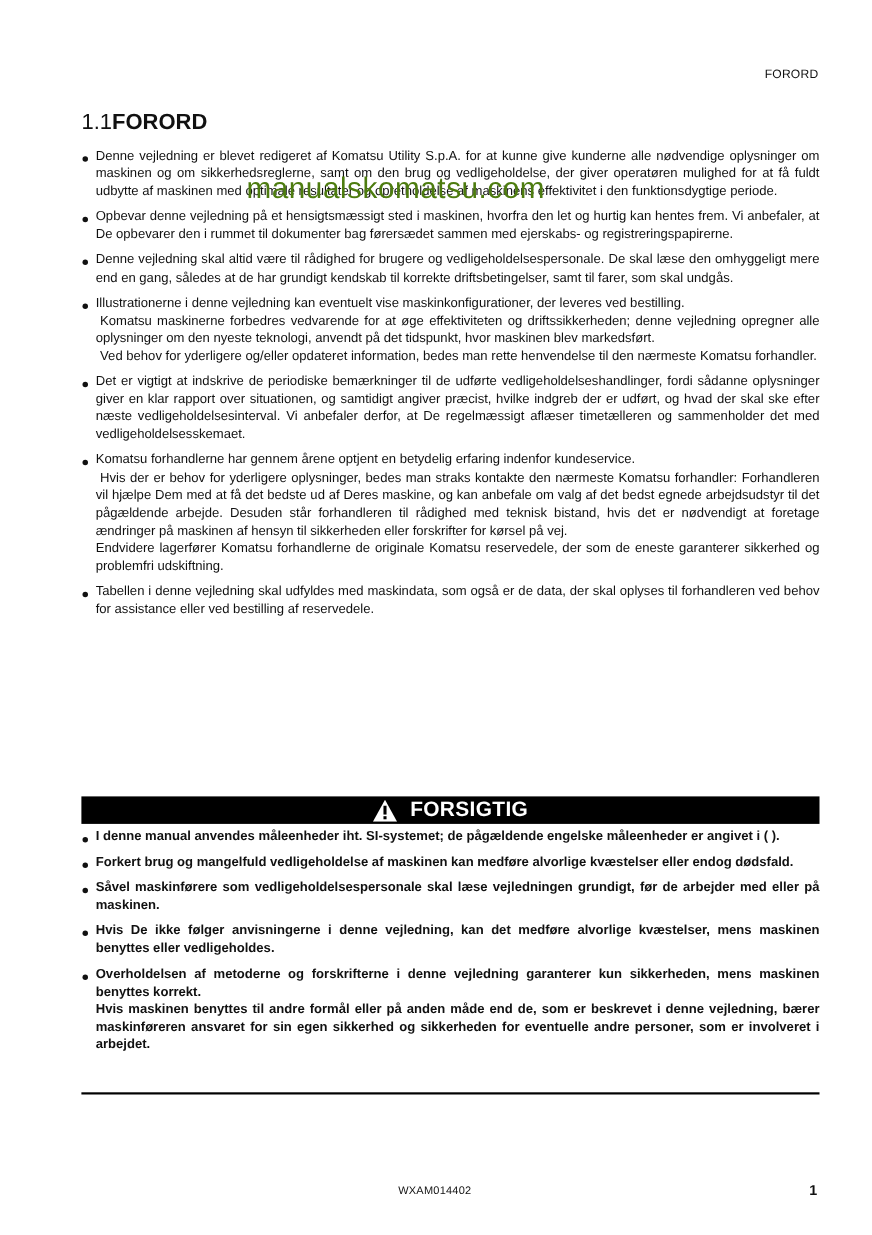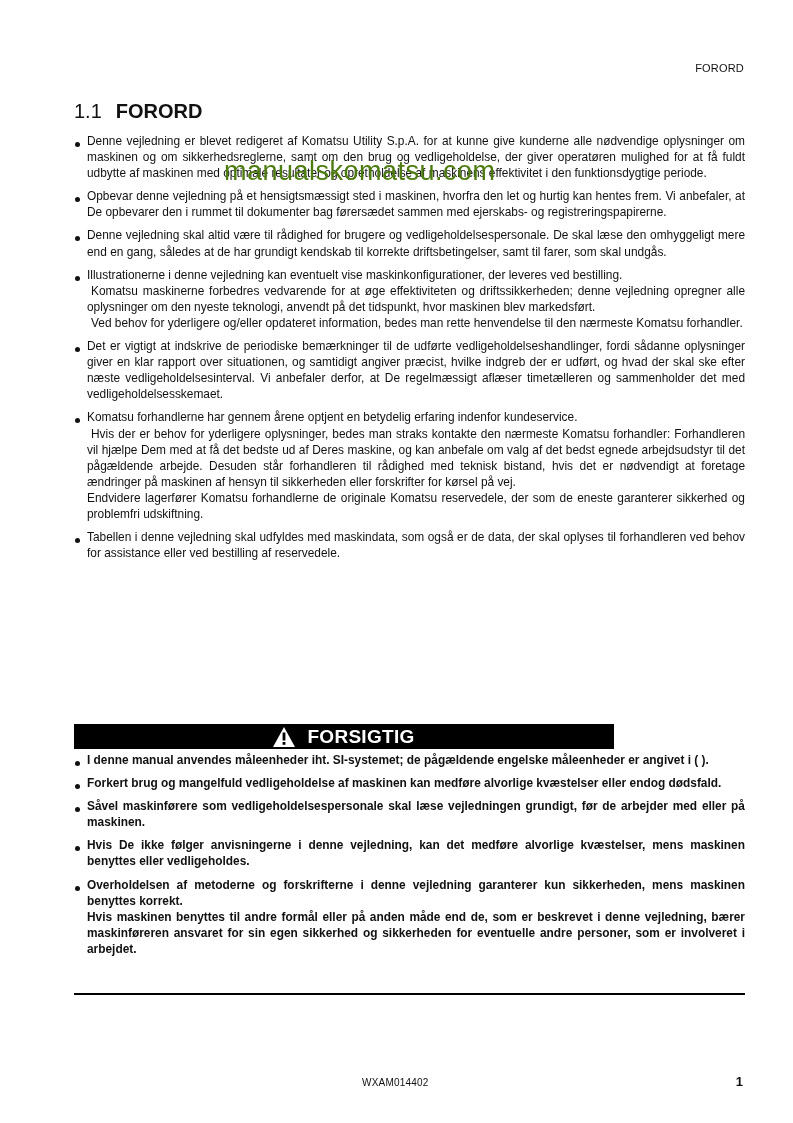--- a/index.html
+++ b/index.html
@@ -1,32 +1,32 @@
 <!DOCTYPE html>
 <html><head>
 <meta charset="utf-8">
 <style>
   html, body { margin: 0; padding: 0; background: #ffffff; }
   body { width: 793px; height: 1123px; position: relative; overflow: hidden;
          font-family: "Liberation Sans", "DejaVu Sans", sans-serif; color: #111; }
   .running-head { position: absolute; top: 62px; right: 49px; font-size: 11px; letter-spacing: 0.2px; }
   .section-title { position: absolute; top: 100px; left: 74px; font-size: 20px; margin: 0; font-weight: normal; }
-  .section-title .num { margin-right: 14px; }
+  .section-title .num { }
   .section-title .txt { font-weight: bold; }
   .content { position: absolute; left: 74px; top: 133px; width: 671px; }
   ul.bullets { list-style: none; margin: 0; padding: 0; }
   ul.bullets li { position: relative; padding-left: 13px; font-size: 11.9px; line-height: 16.1px;
                   text-align: justify; margin-bottom: 7px; }
   ul.bullets li::before { content: ""; position: absolute; left: 1px; top: 9px; width: 5px; height: 5px;
                           border-radius: 50%; background: #111; }
   .para { display: block; }
   .para.indent { text-indent: 4px; }
   .watermark { position: absolute; left: 224px; top: 156px; font-size: 27px; color: #4d7c0f;
                letter-spacing: 0.5px; pointer-events: none; }
-  .caution-bar { position: absolute; left: 74px; top: 724px; width: 540px; height: 25px; background: #000;
+  .caution-bar { position: absolute; left: 74px; top: 724px; width: 671px; height: 25px; background: #000;
                  display: flex; align-items: center; justify-content: center; color: #fff; }
   .caution-bar .warn-icon { width: 22px; height: 20px; margin-right: 12px; }
   .caution-bar .caution-label { font-weight: bold; font-size: 19px; letter-spacing: 0.3px; }
   .caution { position: absolute; left: 74px; top: 752px; width: 671px; }
   .caution ul.bullets li { font-weight: bold; font-size: 11.9px; line-height: 16.1px; margin-bottom: 7px; }
   .rule { position: absolute; left: 74px; top: 993px; width: 671px; height: 2px; background: #000; }
   .footer-code { position: absolute; top: 1077px; left: 362px; font-size: 10px; letter-spacing: 0.2px; }
   .page-num { position: absolute; top: 1074px; right: 50px; font-size: 13px; font-weight: bold; }
 </style>
 </head>

